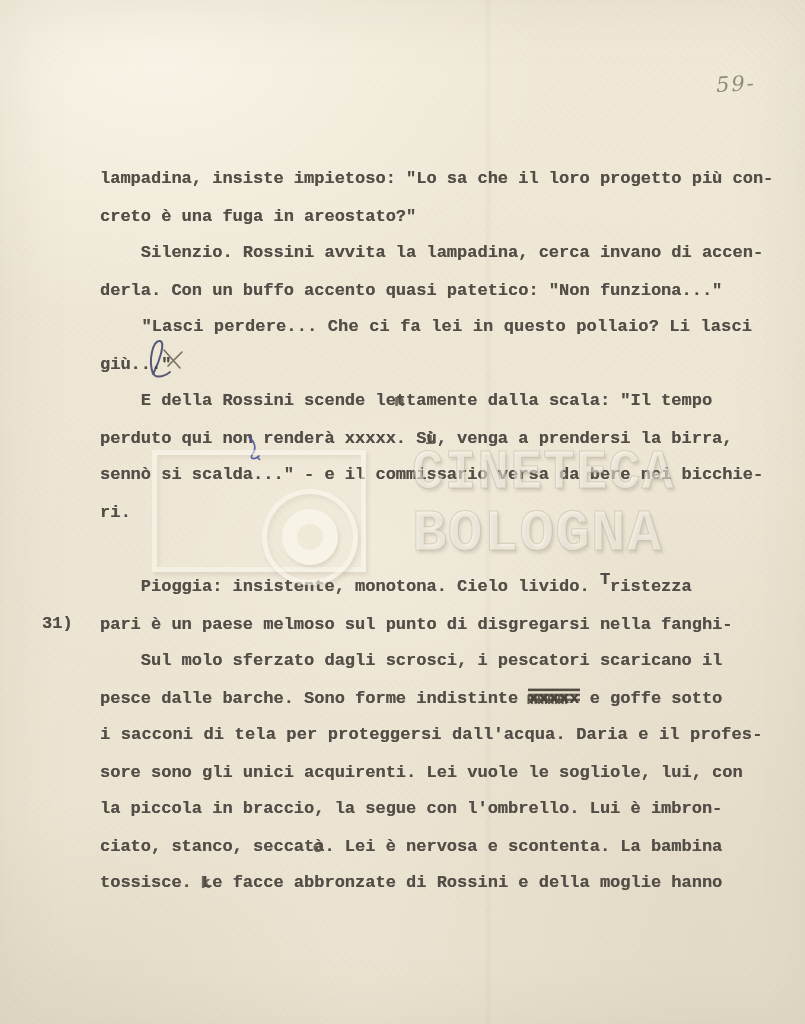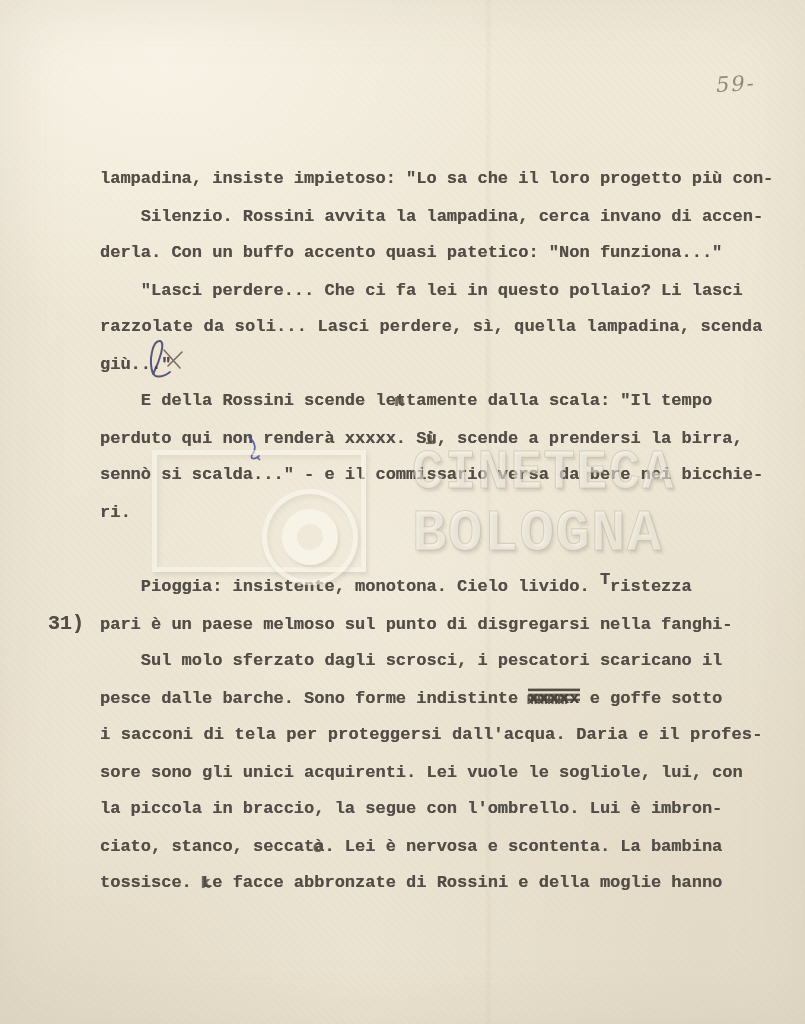--- a/index.html
+++ b/index.html
@@ -23,22 +23,22 @@
   }
   
   .pagenum{
     position:absolute;left:716px;top:72px;
     font-family:"DejaVu Serif",serif;font-style:italic;
     font-size:21px;letter-spacing:2px;color:#8f8b7b;
     transform:rotate(-3deg);
   }
   
   .marker{
-    position:absolute;left:48px;top:605px;height:37px;line-height:37px;
-    font-size:20px;font-weight:700;color:#514c45;
+    position:absolute;left:42px;top:605px;height:37px;line-height:37px;
+    font-size:17px;font-weight:700;color:#514c45;
     text-shadow:0 0 0.6px rgba(81,76,69,0.6);
   }
   
   .body-text{position:absolute;left:100px;top:160px;width:690px;}
   .tline{
     height:37px;line-height:37px;white-space:pre;
     font-size:17px;font-weight:700;color:#524d46;
     text-shadow:0 0 0.6px rgba(81,76,69,0.55), 0.3px 0.3px 0 rgba(81,76,69,0.25);
   }
   .tline:nth-of-type(2n){transform:translateY(0.6px);}
@@ -100,27 +100,27 @@
 <body>
 
 <div class="page">
 
   <div class="pagenum">59-</div>
 
   <div class="marker">31)</div>
 
   <div class="body-text">
       <div class="tline"><span>lampadina, insiste impietoso: "Lo sa che il loro progetto più con-</span></div>
+      <div class="tline"><span>creto è una fuga in areostato?"</span></div>
       <div class="tline"><span>    Silenzio. Rossini avvita la lampadina, cerca invano di accen-</span></div>
       <div class="tline"><span>derla. Con un buffo accento quasi patetico: "Non funziona..."</span></div>
       <div class="tline"><span>    "Lasci perdere... Che ci fa lei in questo pollaio? Li lasci</span></div>
-      <div class="tline"><span>razzo</span><span class="pen-host">late</span><span> da soli... Lasci perdere, sì, quella lampadina, scenda</span></div>
       <div class="tline"><span>giù..."</span></div>
       <div class="tline"><span>    E della Rossini scende le</span><span class="ot" data-over="n">tt</span><span>amente dalla scala: "Il tempo</span></div>
-      <div class="tline"><span>perduto qui non renderà xxxxx. S</span><span class="ot" data-over="i">ù</span><span>, scende a prendersi la birra,</span></div>
+      <div class="tline"><span>perduto qui non renderà xxxxx. S</span><span class="ot" data-over="i">ù</span><span>, venga a prendersi la birra,</span></div>
       <div class="tline"><span>sennò si scalda..." - e il commissario versa da bere nei bicchie-</span></div>
       <div class="tline"><span>ri.</span></div>
       <div class="tline gap"><span>    Pioggia: insistente, monotona. Cielo livido. </span><span class="raised">T</span><span>ristezza</span></div>
       <div class="tline"><span>pari è un paese melmoso sul punto di disgregarsi nella fanghi-</span></div>
       <div class="tline"><span>    Sul molo sferzato dagli scrosci, i pescatori scaricano il</span></div>
       <div class="tline"><span>pesce dalle barche. Sono forme indistinte </span><span class="oblit ot" data-over="mmmm">xxxxx</span><span> e goffe sotto</span></div>
       <div class="tline"><span>i sacconi di tela per proteggersi dall'acqua. Daria e il profes-</span></div>
       <div class="tline"><span>sore sono gli unici acquirenti. Lei vuole le sogliole, lui, con</span></div>
       <div class="tline"><span>la piccola in braccio, la segue con l'ombrello. Lui è imbron-</span></div>
       <div class="tline"><span>ciato, stanco, seccat</span><span class="ot" data-over="o">à</span><span>. Lei è nervosa e scontenta. La bambina</span></div>

